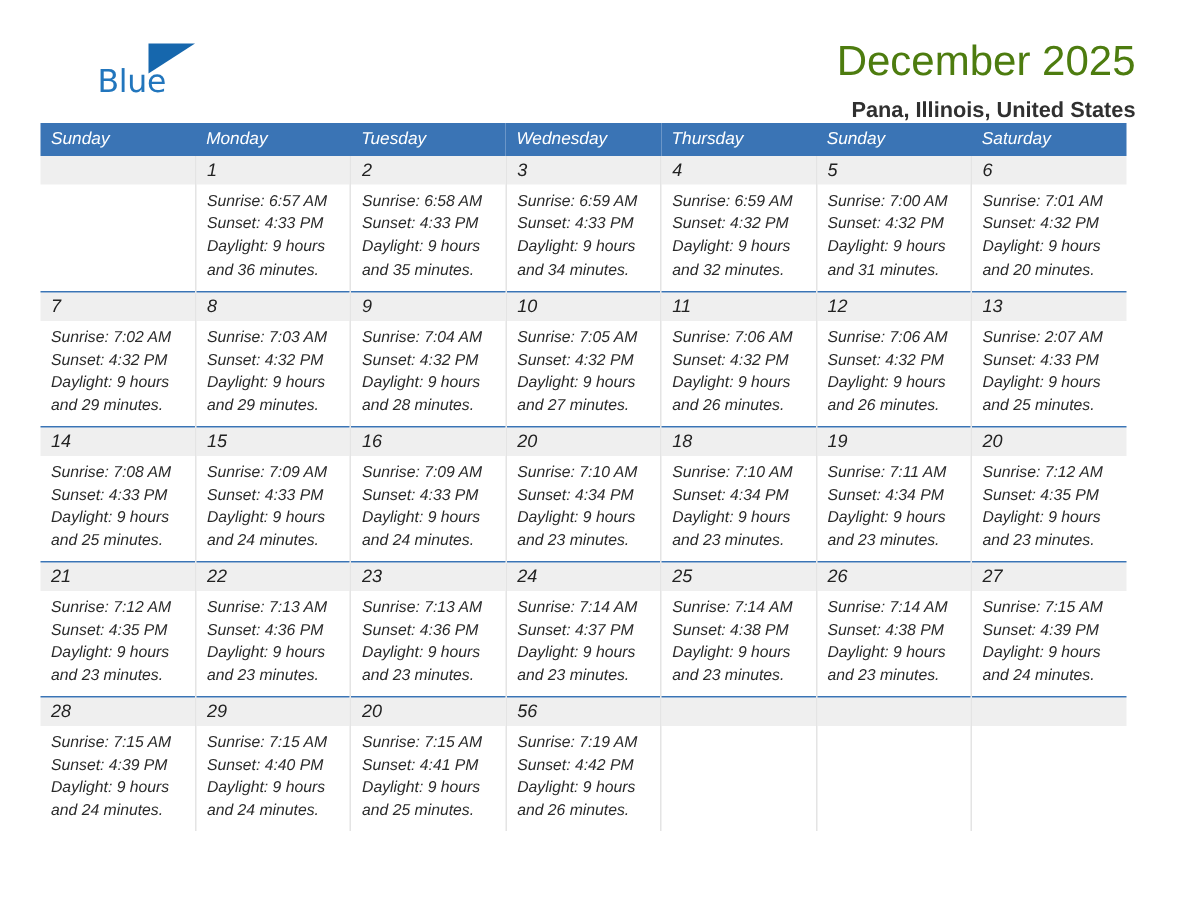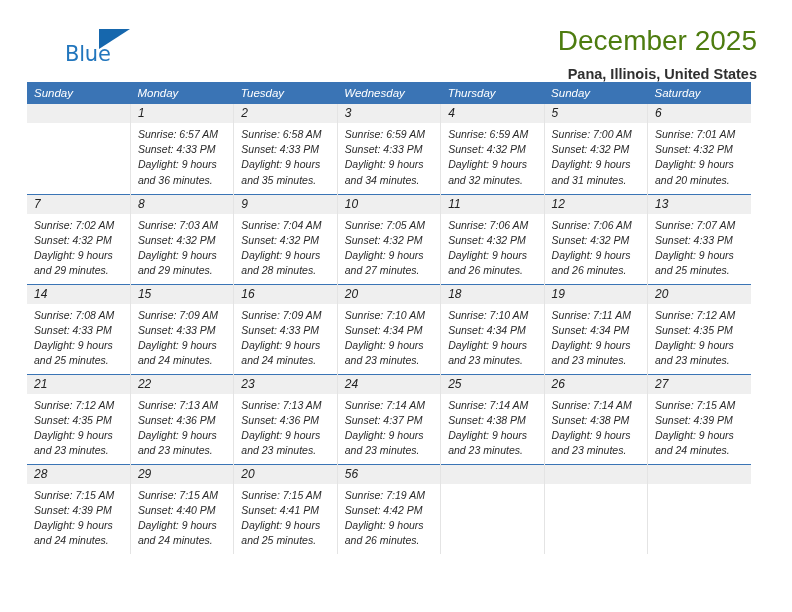--- a/index.html
+++ b/index.html
@@ -291,21 +291,21 @@
             <div class="cell-body">
               <div>Sunrise: 7:06 AM</div>
               <div>Sunset: 4:32 PM</div>
               <div>Daylight: 9 hours</div>
               <div>and 26 minutes.</div>
             </div>
           </td>
           <td class="day-cell">
             <div class="daynum-band">13</div>
             <div class="cell-body">
-              <div>Sunrise: 7:07 AM</div>
+              <div>Sunrise: 2:07 AM</div>
               <div>Sunset: 4:33 PM</div>
               <div>Daylight: 9 hours</div>
               <div>and 25 minutes.</div>
             </div>
           </td>
         </tr>
         <tr class="week-row">
           <td class="day-cell">
             <div class="daynum-band">14</div>
             <div class="cell-body">

